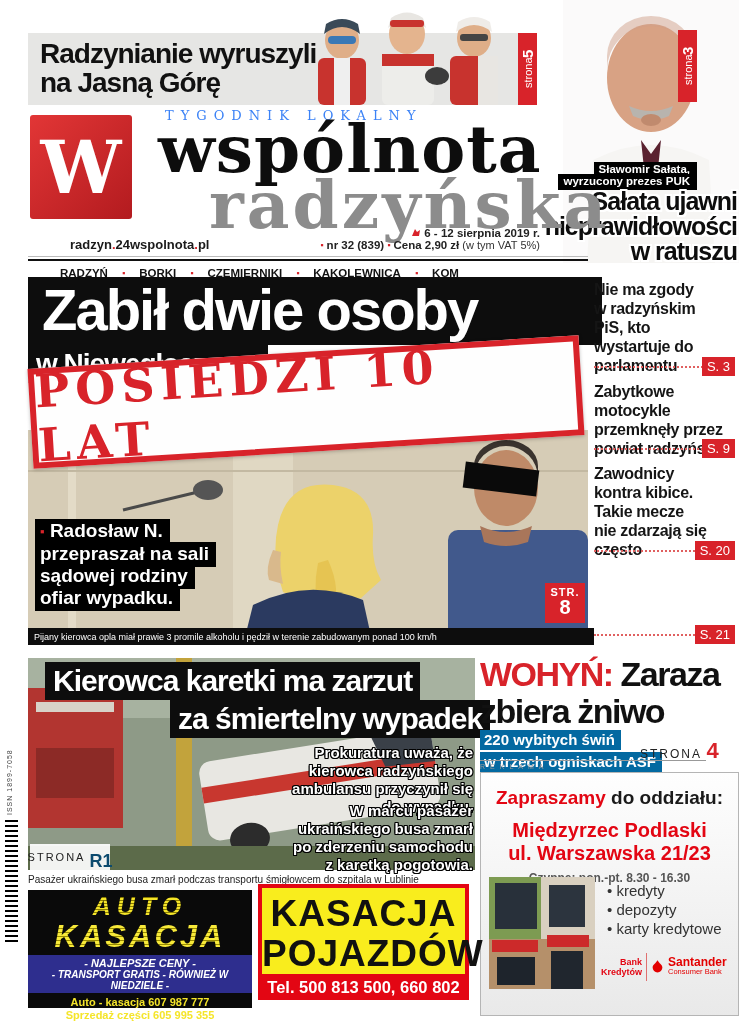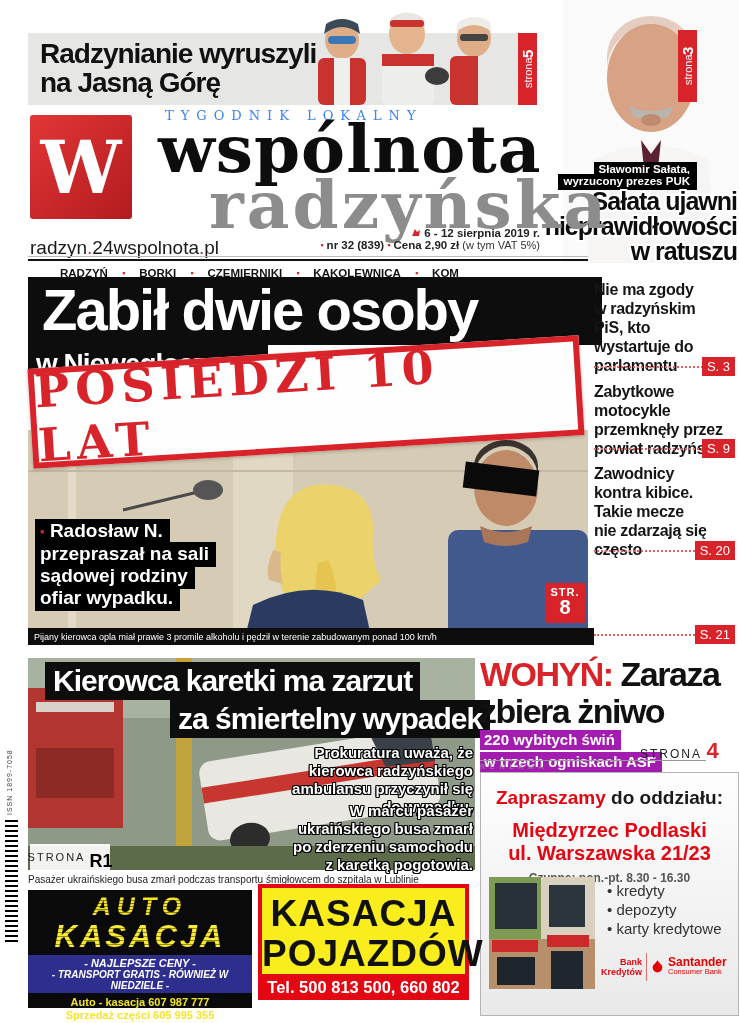--- a/index.html
+++ b/index.html
@@ -26,21 +26,21 @@
           display:flex;align-items:center;justify-content:center;font-size:11px;}
   .ribbon b{font-size:15px;}
 
   
   .wlogo{background:linear-gradient(135deg,#e23636,#b31b1f);color:#fff;
          font-family:"DejaVu Serif",serif;font-weight:bold;font-size:72px;
          display:flex;align-items:center;justify-content:center;border-radius:3px;}
   .tagline{font-family:"DejaVu Serif",serif;font-size:13px;letter-spacing:7px;color:#3b82f6;}
   .mast1{font-family:"DejaVu Serif",serif;font-weight:bold;font-size:66px;color:#0d0d0d;letter-spacing:1px;line-height:1;}
   .mast2{font-family:"DejaVu Serif",serif;font-weight:bold;font-size:66px;color:#8c8c8c;letter-spacing:3px;line-height:1;}
-  .site{font-weight:normal;font-size:19px;color:#1a1a1a;}
+  .site{font-weight:bold;font-size:13px;color:#1a1a1a;margin-left:40px;}
   .dateline{font-size:11px;color:#333;text-align:right;}
   .dateline b{font-size:11.5px;color:#222;}
   .sqbullet{color:#d8232a;font-size:9px;vertical-align:1px;}
 
   
   .sal-cap{font-size:11.5px;font-weight:bold;}
   .sal-head{font-weight:bold;font-size:25px;line-height:1;letter-spacing:-1px;}
 
   
   .nav{border-top:2px solid #111;display:flex;align-items:center;gap:14px;
@@ -62,26 +62,26 @@
   .brief{font-weight:bold;font-size:16px;line-height:19px;color:#151515;letter-spacing:-0.3px;}
   .brief-div{border-top:2px dotted #e06060;}
   .brief-badge{position:absolute;right:0;top:-11px;background:#d8232a;color:#fff;
                font-weight:normal;font-size:13px;padding:2px 5px;}
 
   
   .ambhead{font-size:30px;line-height:38px;letter-spacing:-1px;padding:0 8px;}
   .amb-overlay{font-weight:bold;font-size:15px;line-height:18px;text-align:right;}
   .pagebox{background:rgba(255,255,255,.92);display:flex;align-items:center;justify-content:center;gap:4px;}
   .pagebox .lbl{font-size:11px;letter-spacing:2px;color:#222;}
-  .pagebox .num{font-size:18px;font-weight:bold;color:#000000;margin-top:8px;}
+  .pagebox .num{font-size:18px;font-weight:bold;color:#0c4a6e;margin-top:8px;}
   .smallcap{font-size:10px;color:#222;}
 
   
   .wohynhead{font-weight:bold;font-size:34px;line-height:37px;letter-spacing:-1.5px;color:#111;}
-  .wohynsub span{display:table;background:#a21caf;color:#fff;font-weight:bold;font-size:15px;
+  .wohynsub span{display:table;background:#0369a1;color:#fff;font-weight:bold;font-size:15px;
                  padding:1px 6px 2px 4px;margin-bottom:2px;}
   .strona4 .lbl{font-size:12px;letter-spacing:2px;color:#222;}
   .strona4 .num{font-size:22px;font-weight:bold;color:#d8232a;}
 
   
   .ad-auto{background:#0a0a0a;text-align:center;}
   .auto-t1{font-style:italic;font-weight:bold;font-size:25px;letter-spacing:6px;
            color:#f5e52a;background:repeating-linear-gradient(#f5e52a 0 2px,#8a7d00 2px 3px);
            -webkit-background-clip:text;background-clip:text;-webkit-text-fill-color:transparent;}
   .auto-t2{font-style:italic;font-weight:bold;font-size:31px;letter-spacing:3px;

